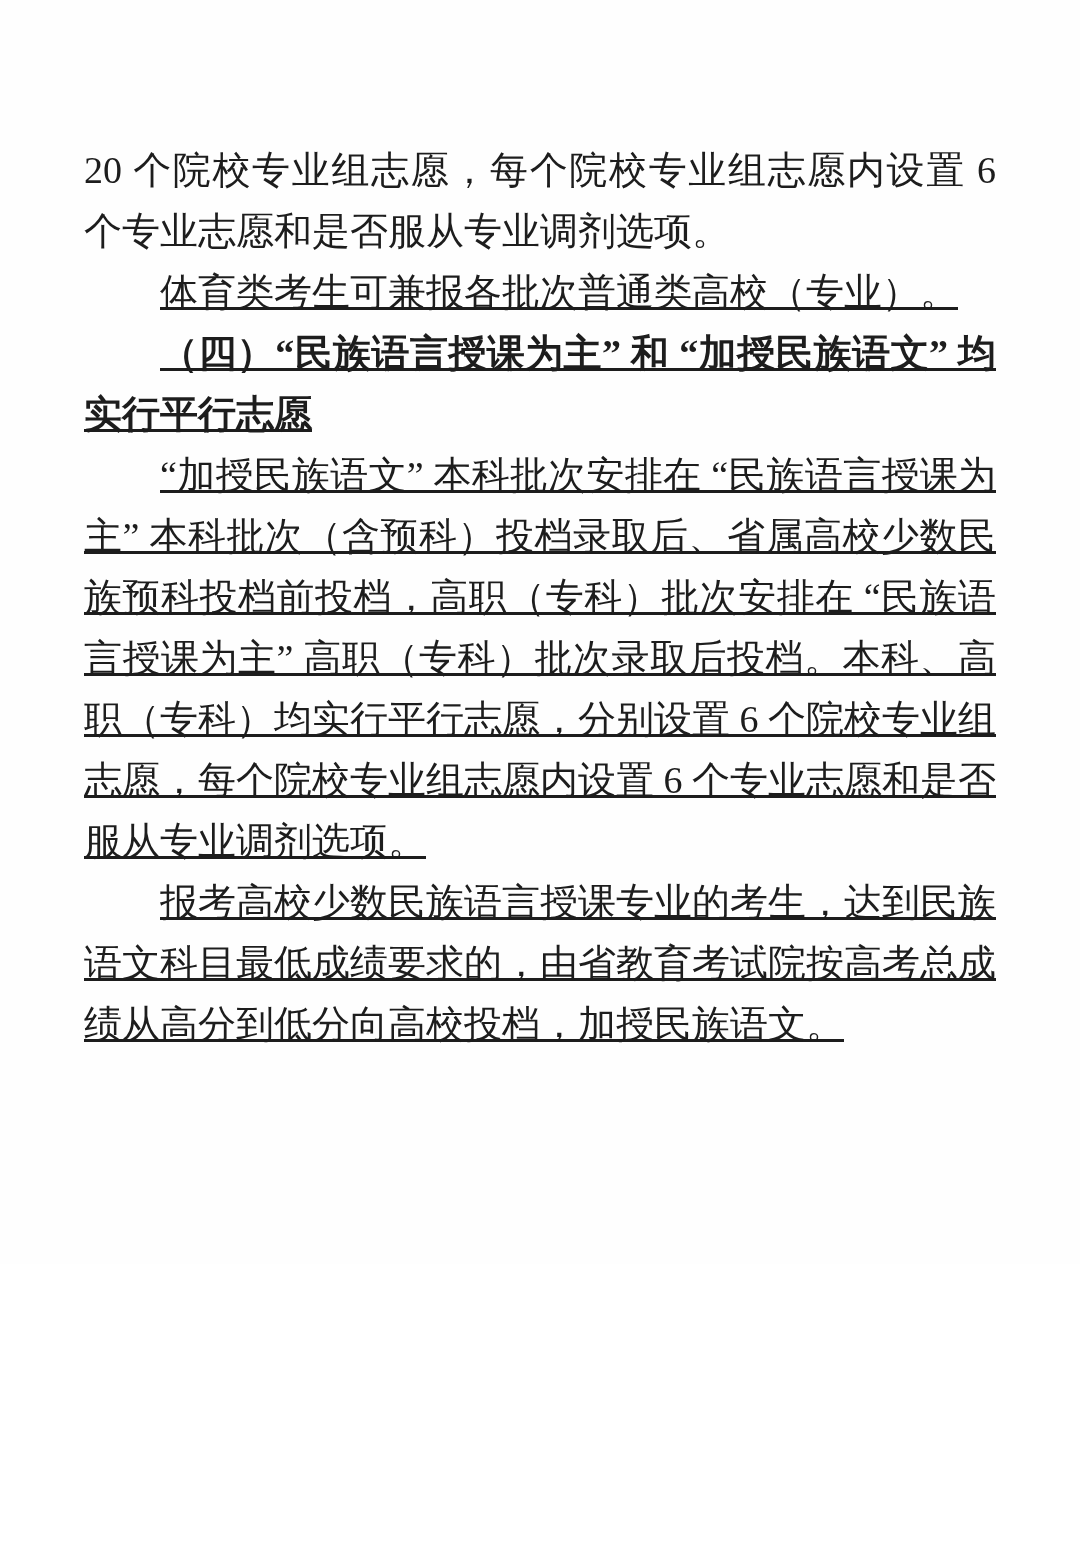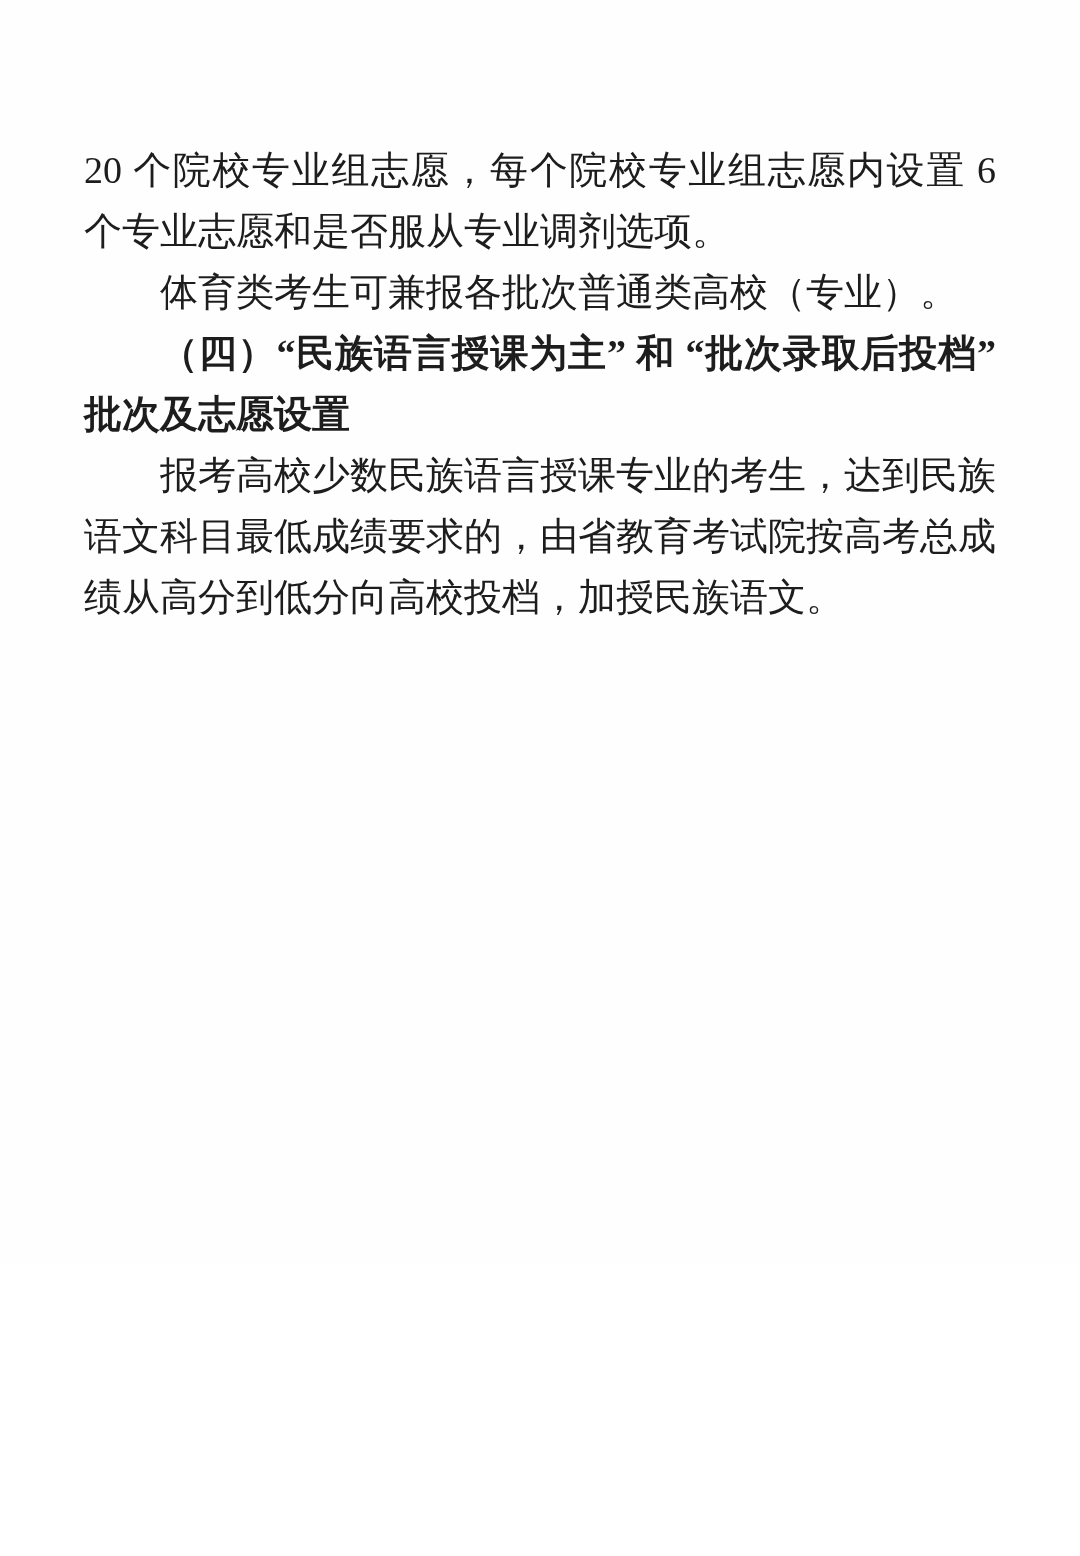--- a/index.html
+++ b/index.html
@@ -18,37 +18,38 @@
     top: 140px;
     width: 912px;
   }
   .para {
     margin: 0;
     font-size: 38px;
     line-height: 61px;
     text-align: justify;
     text-justify: inter-character;
   }
-  .indent { text-indent: 2em; }
+  .indent { text-indent: 2em; text-decoration: underline; }
   .heading { font-weight: bold; }
   .page-number {
     position: absolute;
     top: 1430px;
     right: 92px;
     font-size: 31px;
     letter-spacing: 2px;
     color: #a21caf;
     white-space: nowrap;
   }
 </style>
 </head>
 <body>
 
 <div class="page">
   <div class="content">
     <p class="para">20 个院校专业组志愿，每个院校专业组志愿内设置 6 个专业志愿和是否服从专业调剂选项。</p>
     <p class="para indent">体育类考生可兼报各批次普通类高校（专业）。</p>
-    <p class="para indent heading">（四）“民族语言授课为主” 和 “批次录取后投档” 批次及志愿设置</p>
+    <p class="para indent heading">（四）“民族语言授课为主” 和 “加授民族语文” 均实行平行志愿</p>
+    <p class="para indent">“加授民族语文” 本科批次安排在 “民族语言授课为主” 本科批次（含预科）投档录取后、省属高校少数民族预科投档前投档，高职（专科）批次安排在 “民族语言授课为主” 高职（专科）批次录取后投档。本科、高职（专科）均实行平行志愿，分别设置 6 个院校专业组志愿，每个院校专业组志愿内设置 6 个专业志愿和是否服从专业调剂选项。</p>
     <p class="para indent">报考高校少数民族语言授课专业的考生，达到民族语文科目最低成绩要求的，由省教育考试院按高考总成绩从高分到低分向高校投档，加授民族语文。</p>
   </div>
 
   <div class="page-number">— 19 —</div>
 </div>
 
 </body></html>

